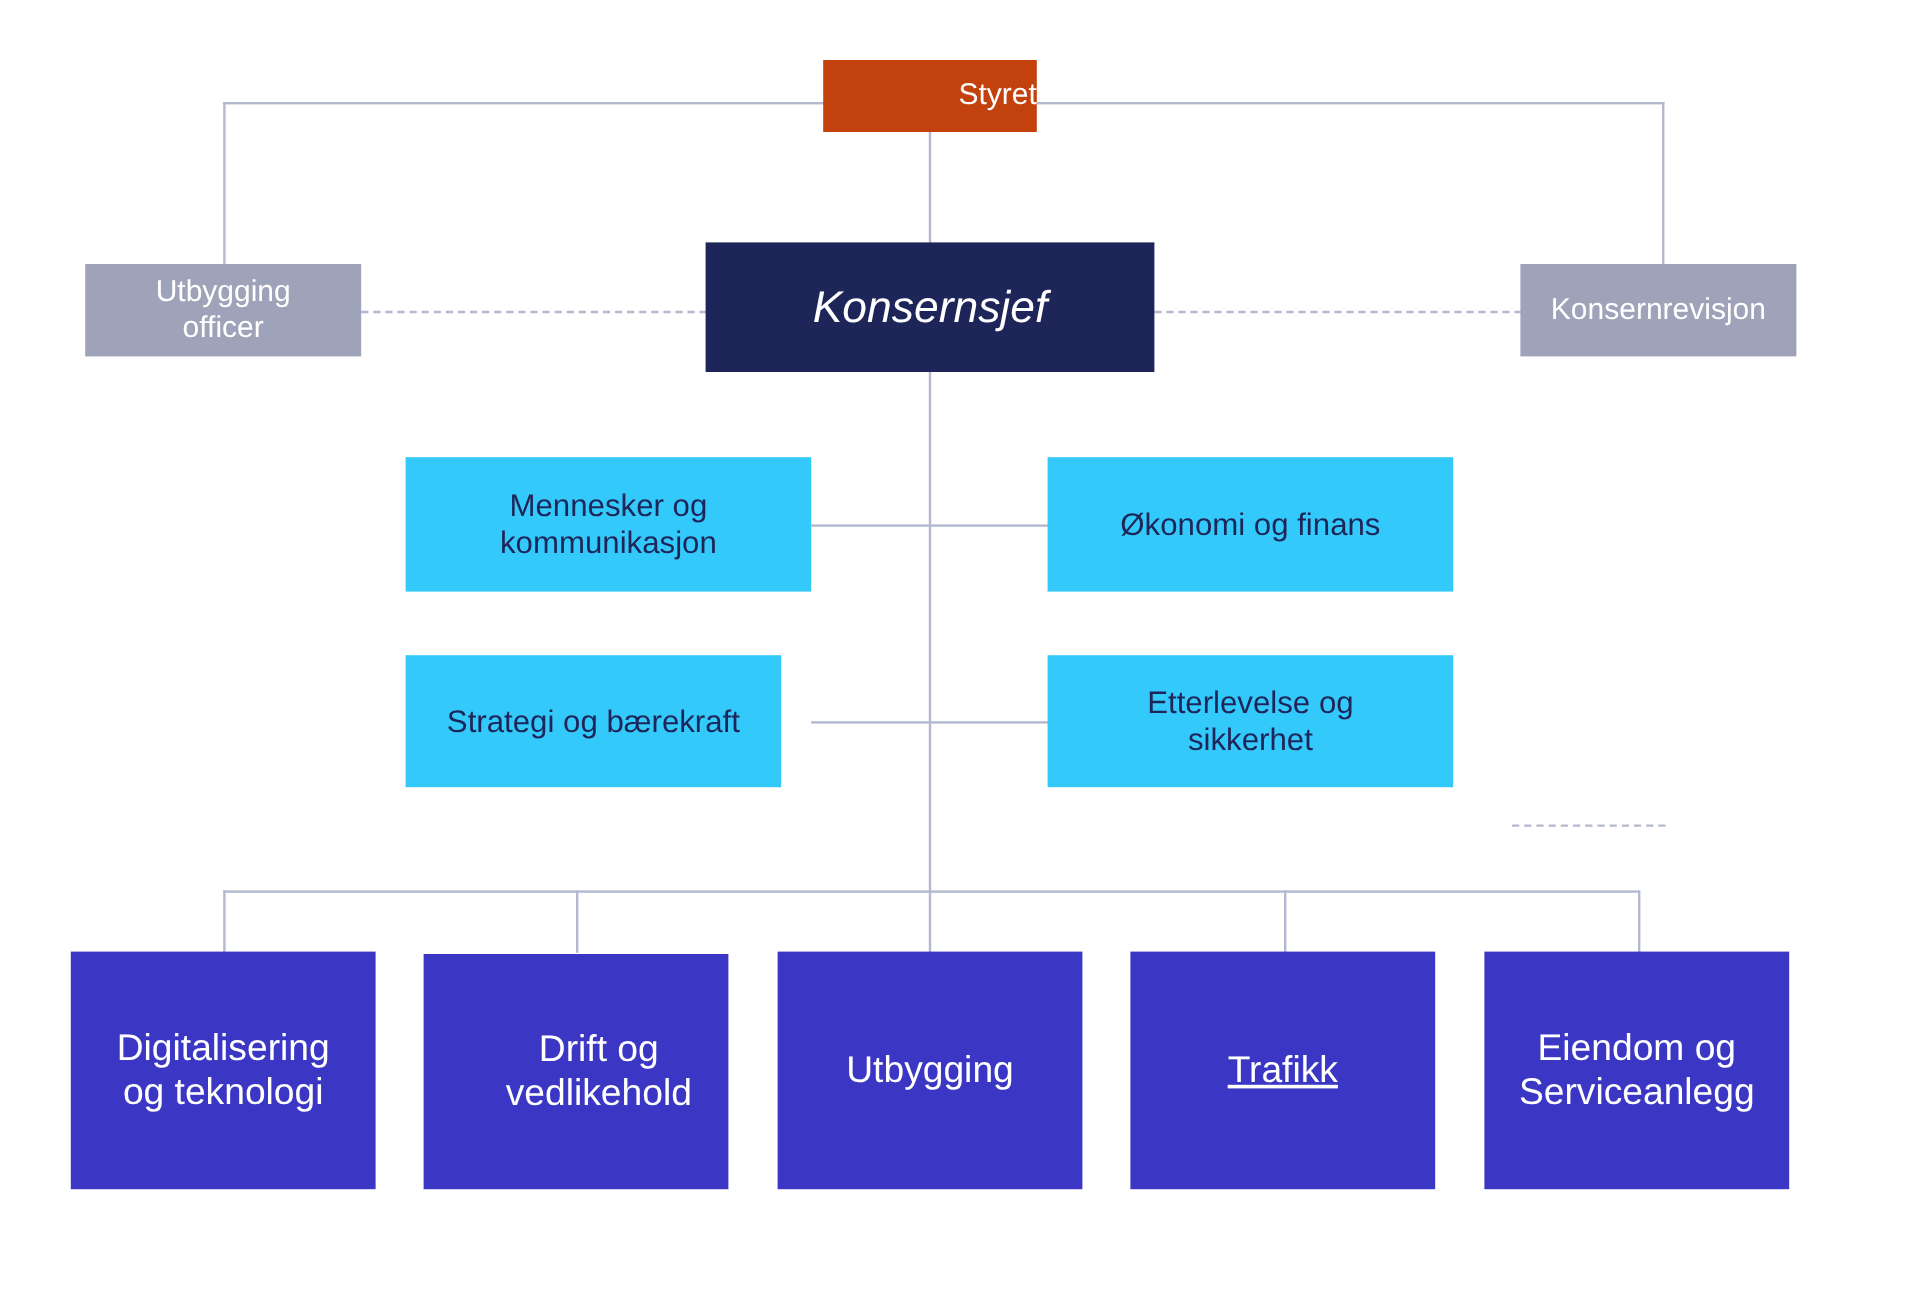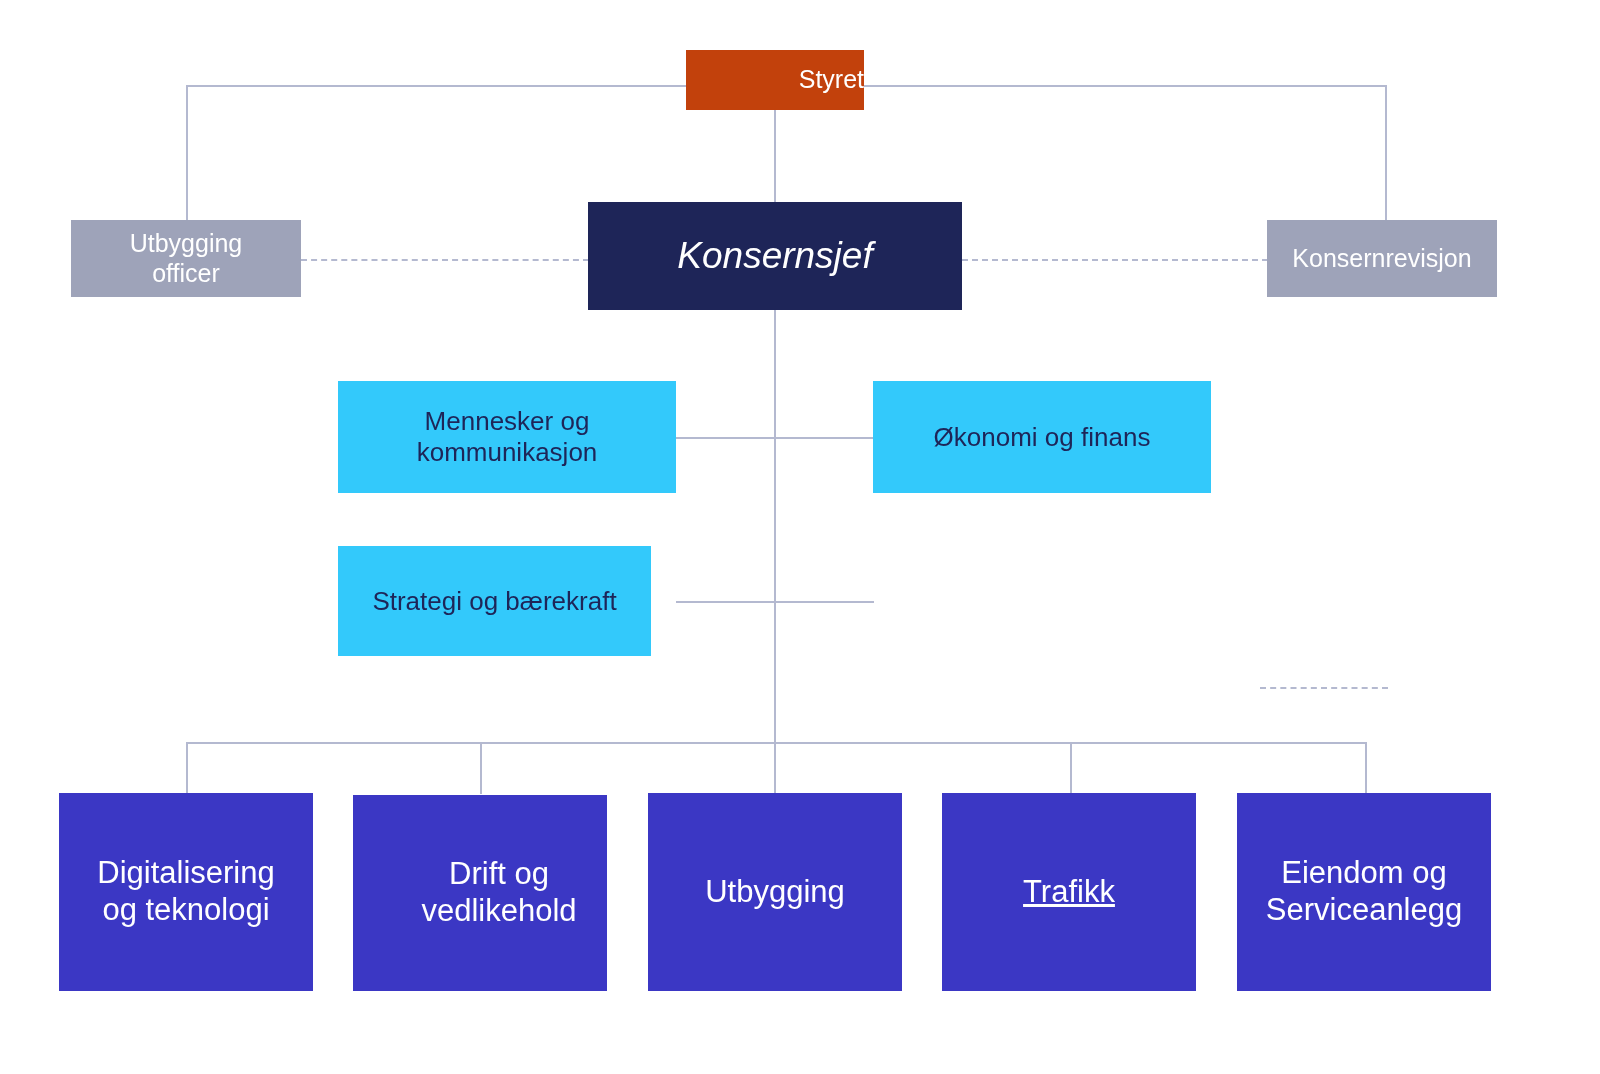--- a/index.html
+++ b/index.html
@@ -127,20 +127,26 @@
   </div>
 
   <div class="node n-staff" style="left:873px; top:381px; width:338px; height:112px;">
     <span>Økonomi og finans</span>
   </div>
 
   <div class="node n-staff" style="left:338px; top:546px; width:313px; height:110px;">
     <span>Strategi og bærekraft</span>
   </div>
 
+  <div class="node n-staff" style="left:873px; top:546px; width:338px; height:110px;">
+    <span>
+      <span>Etterlevelse og</span>
+      <span>sikkerhet</span>
+    </span>
+  </div>
 
   <div class="node n-div" style="left:59px; top:793px; width:254px; height:198px;">
     <span>
       <span>Digitalisering</span>
       <span>og teknologi</span>
     </span>
   </div>
 
   <div class="node n-div" style="left:353px; top:795px; width:254px; height:196px;padding-left:38px;">
     <span>

